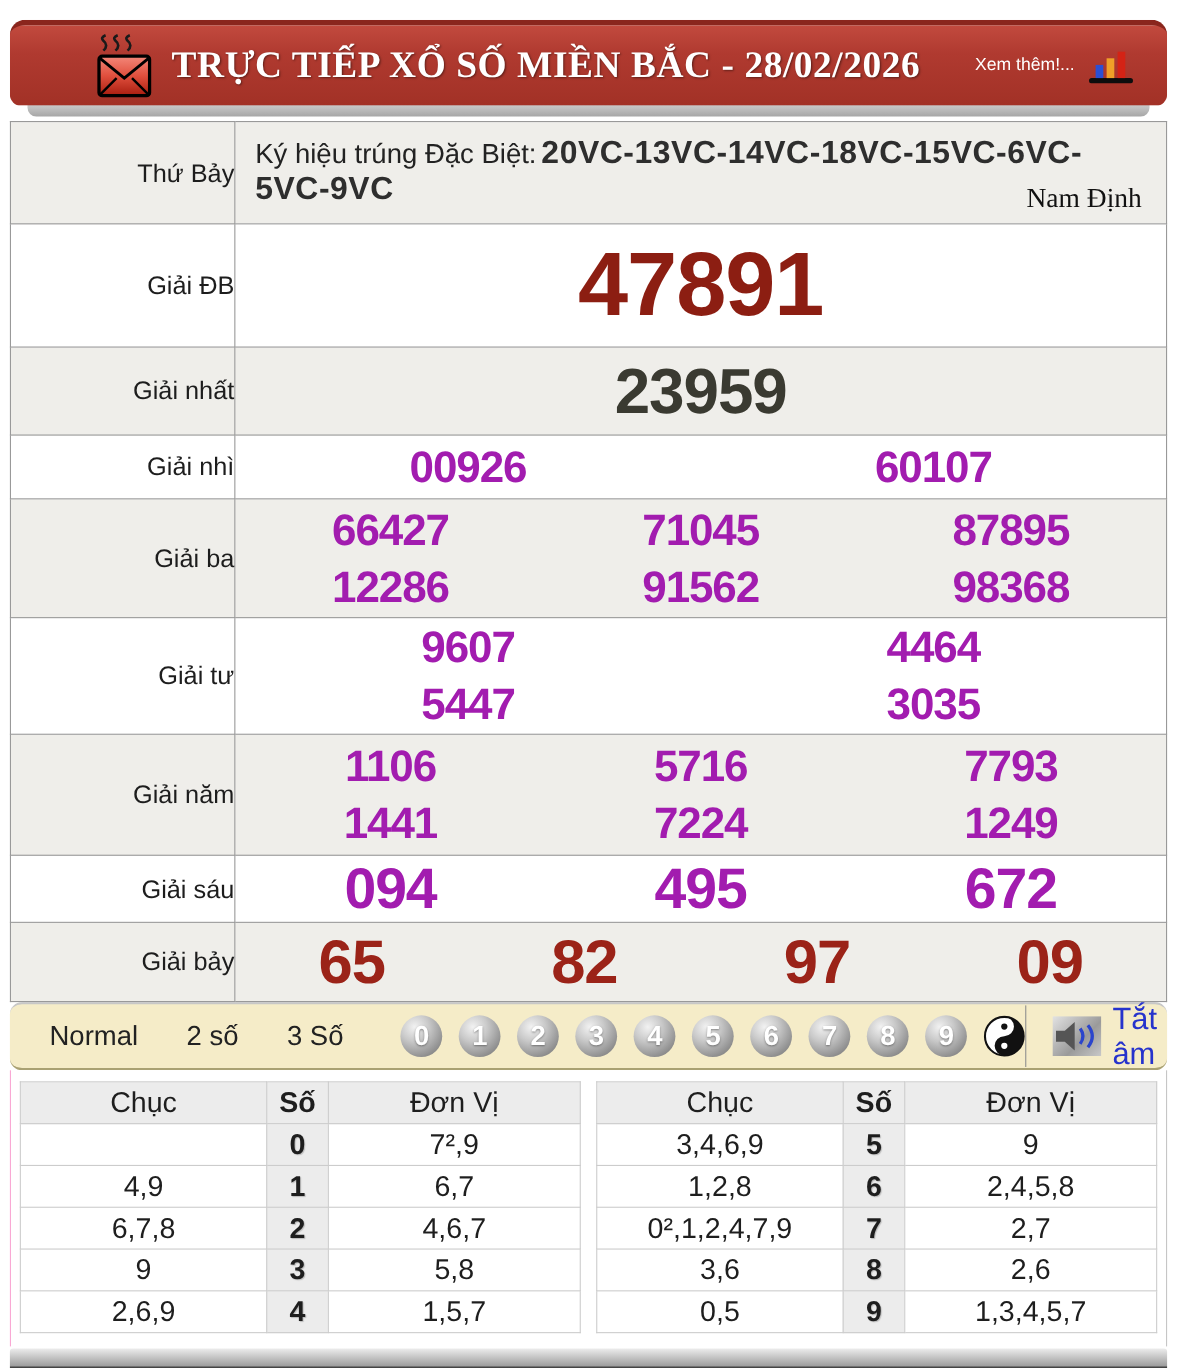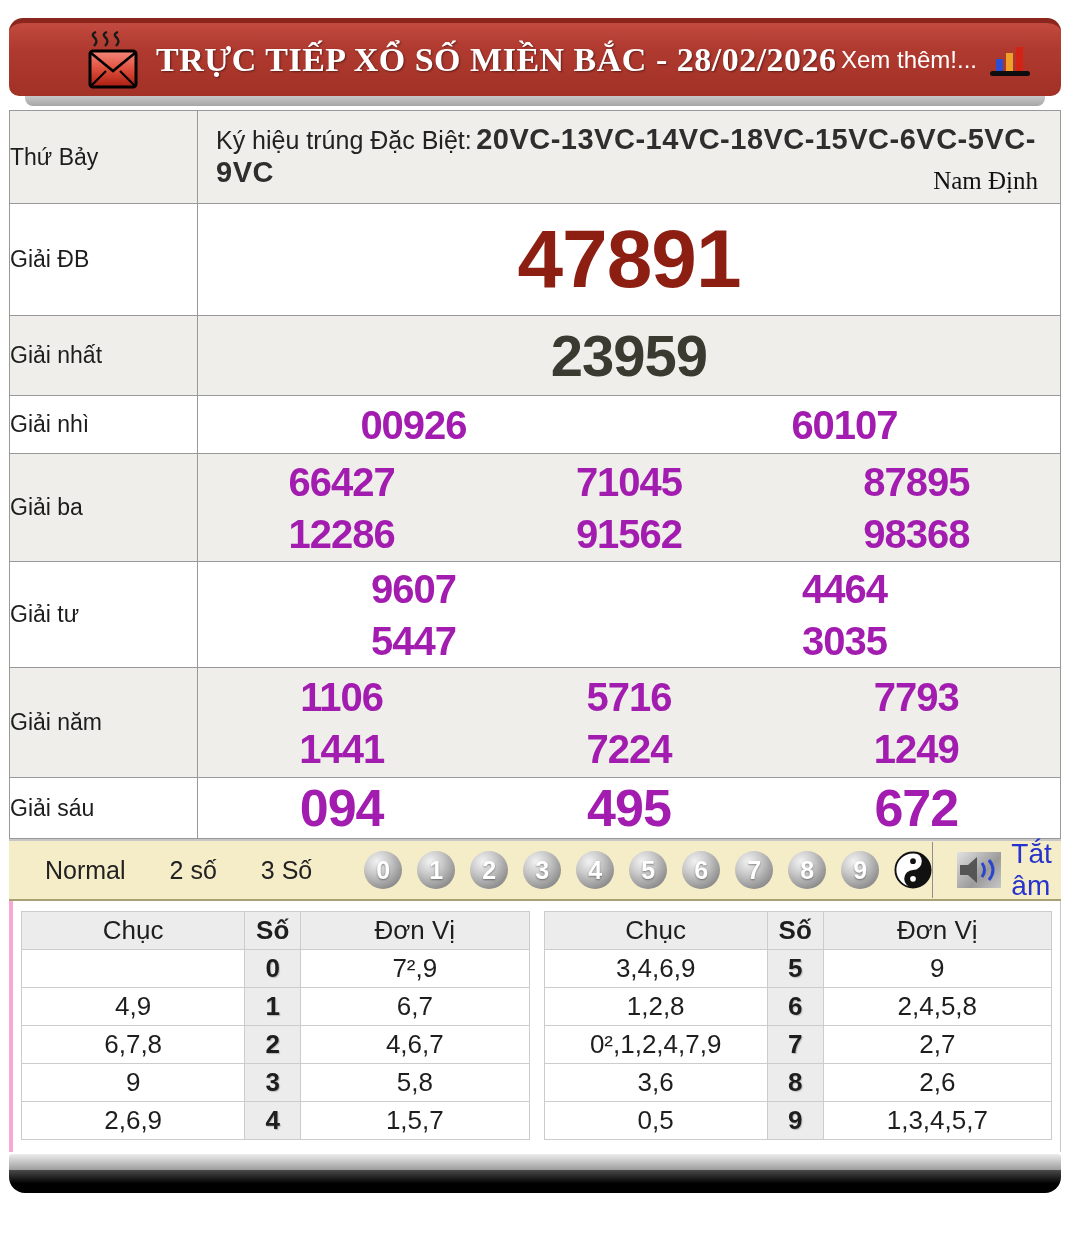--- a/index.html
+++ b/index.html
@@ -39,36 +39,36 @@
     color: #ffffff;
     font-family: "Liberation Serif", serif;
     font-weight: bold;
     font-size: 34px;
     margin-left: 16px;
     letter-spacing: 0.5px;
     text-shadow: 1px 1px 2px rgba(0,0,0,.45);
     white-space: nowrap;
   }
   .header-right { margin-left: auto; margin-right: 30px; display: flex; align-items: center; gap: 12px; }
-  .more-link { color: #ffffff; font-size: 24px; cursor: pointer; }
+  .more-link { color: #ffffff; font-size: 16px; cursor: pointer; }
 
   
   table.results {
     width: 100%;
     border-collapse: collapse;
     table-layout: fixed;
     margin-top: 4px;
   }
   table.results td {
     border: 1px solid #999999;
     vertical-align: middle;
   }
   td.label-cell {
-    width: 188px;
-    text-align: left;
+    width: 204px;
+    text-align: right;
     font-size: 23px;
     color: #1d1d1d;
   }
   tr.alt { background: #efeeea; }
   tr.plain { background: #ffffff; }
 
   .day-cell { position: relative; padding: 8px 14px 10px 18px; }
   .sym-label { font-size: 25px; color: #222; }
   .sym-value { font-size: 29px; font-weight: bold; color: #2e2e2e; letter-spacing: 0.5px; }
   .province {
@@ -88,20 +88,21 @@
 
   
   .toolbar {
     height: 62px;
     background: #f5ecc8;
     border-top: 2px solid #c7c7c7;
     border-bottom: 2px solid #a9a173;
     display: flex;
     align-items: center;
     padding: 0 14px;
+    border-radius: 11px;
   }
   .mode { font-size: 25px; color: #222; padding: 0 22px; cursor: pointer; white-space: nowrap; }
   .tb-sep { width: 2px; height: 56px; background: #8f8f8f; }
   .balls { display: flex; gap: 15px; margin-left: 30px; align-items: center; }
   .ball {
     width: 38px; height: 38px; border-radius: 50%;
     background: radial-gradient(circle at 34% 28%, #f2f2f2 0%, #c9c9c9 35%, #8f8f8f 75%, #6f6f6f 100%);
     color: #ffffff; font-weight: bold; font-size: 25px;
     display: flex; align-items: center; justify-content: center;
     text-shadow: 0 1px 2px rgba(0,0,0,.4);
@@ -113,21 +114,21 @@
     width: 48px; height: 36px;
     background: linear-gradient(135deg, #e2e2e2, #9a9a9a 60%, #c8c8c8);
     display: flex; align-items: center; justify-content: center;
     cursor: pointer;
   }
   .mute-label { color: #2633cc; font-size: 28px; cursor: pointer; }
 
   
   .digit-panel {
     background: #ffffff;
-    border-left: 4px solid #f9a8d4;
+    border-left: 1px solid #f9a8d4;
     border-right: 1px solid #c6c6c6;
     padding: 10px 8px 12px 8px;
     display: flex;
     gap: 14px;
   }
   table.digits { flex: 1; border-collapse: collapse; table-layout: fixed; }
   table.digits th, table.digits td {
     border: 1px solid #cccccc;
     height: 38px;
     text-align: center;
@@ -281,20 +282,31 @@
       <td class="label-cell">Giải sáu</td>
       <td>
         <div class="val-line">
           <span class="num sz-six">094</span>
           <span class="num sz-six">495</span>
           <span class="num sz-six">672</span>
         </div>
       </td>
     </tr>
 
+    <tr class="alt" style="height:72px">
+      <td class="label-cell">Giải bảy</td>
+      <td>
+        <div class="val-line">
+          <span class="num sz-sev">65</span>
+          <span class="num sz-sev">82</span>
+          <span class="num sz-sev">97</span>
+          <span class="num sz-sev">09</span>
+        </div>
+      </td>
+    </tr>
   </tbody>
     </table>
 
   <div class="toolbar">
     <span class="mode">Normal</span>
     <span class="tb-sep"></span>
     <span class="mode">2 số</span>
     <span class="tb-sep"></span>
     <span class="mode">3 Số</span>
     <span class="tb-sep"></span>

